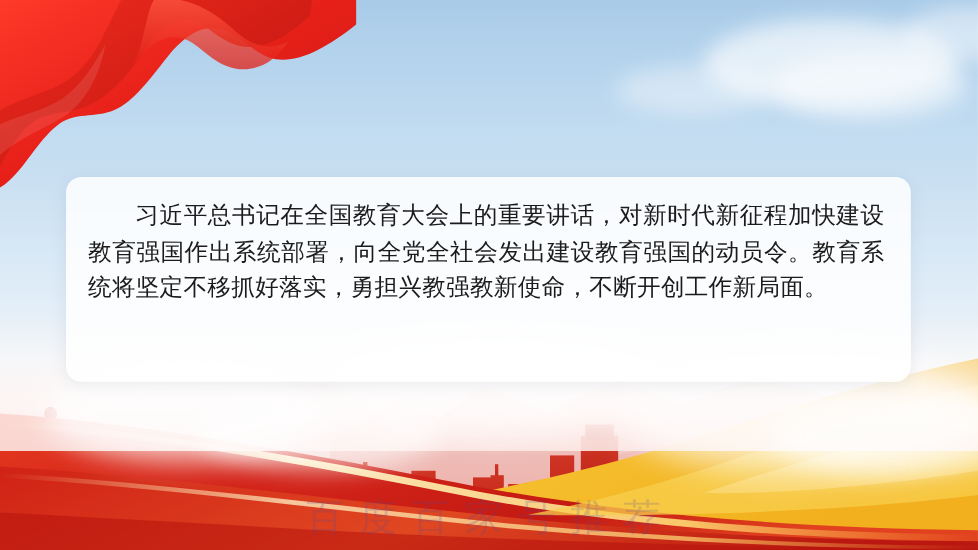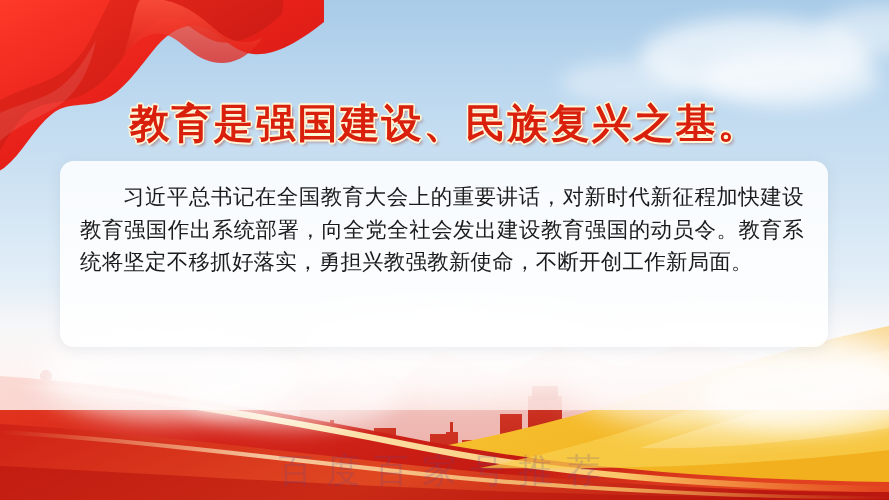--- a/index.html
+++ b/index.html
@@ -259,19 +259,18 @@
     <div class="haze"></div>
     <div class="cloud c6"></div>
     <div class="cloud c5"></div>
     <div class="cloud c8"></div>
     <div class="cloud c7"></div>
     <div class="cloud c9"></div>
   </div>
 
   <div class="watermark">百度百家号推荐</div>
 
-  <div class="headline">教育是强国建设、民族复兴之基。</div>
 
   <div class="card">
     <p class="card-text">习近平总书记在全国教育大会上的重要讲话，对新时代新征程加快建设教育强国作出系统部署，向全党全社会发出建设教育强国的动员令。教育系统将坚定不移抓好落实，勇担兴教强教新使命，不断开创工作新局面。</p>
   </div>
 
 </div>
 
 </body></html>

